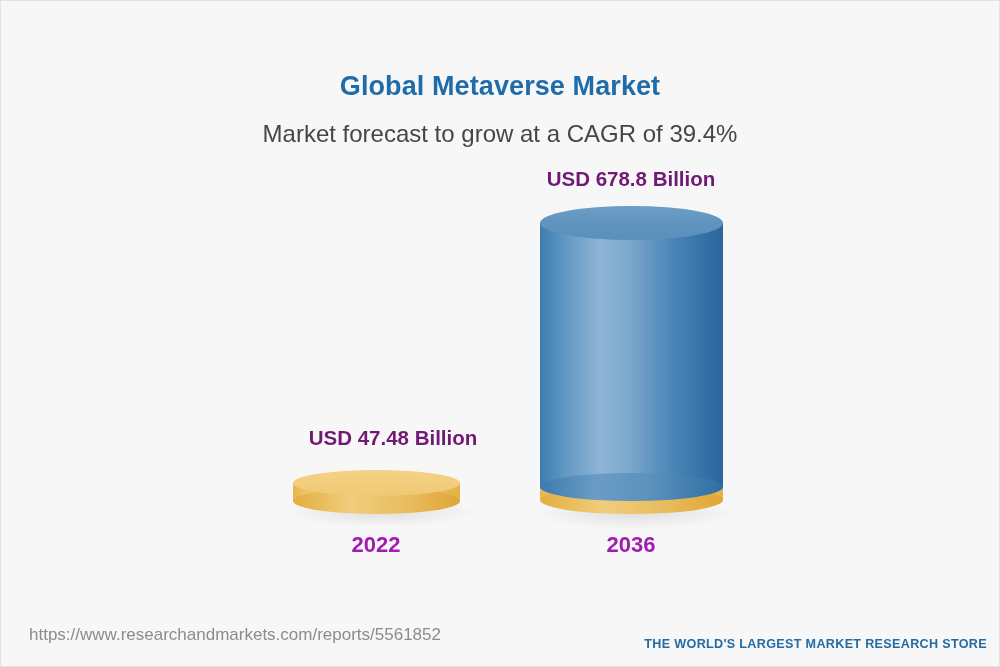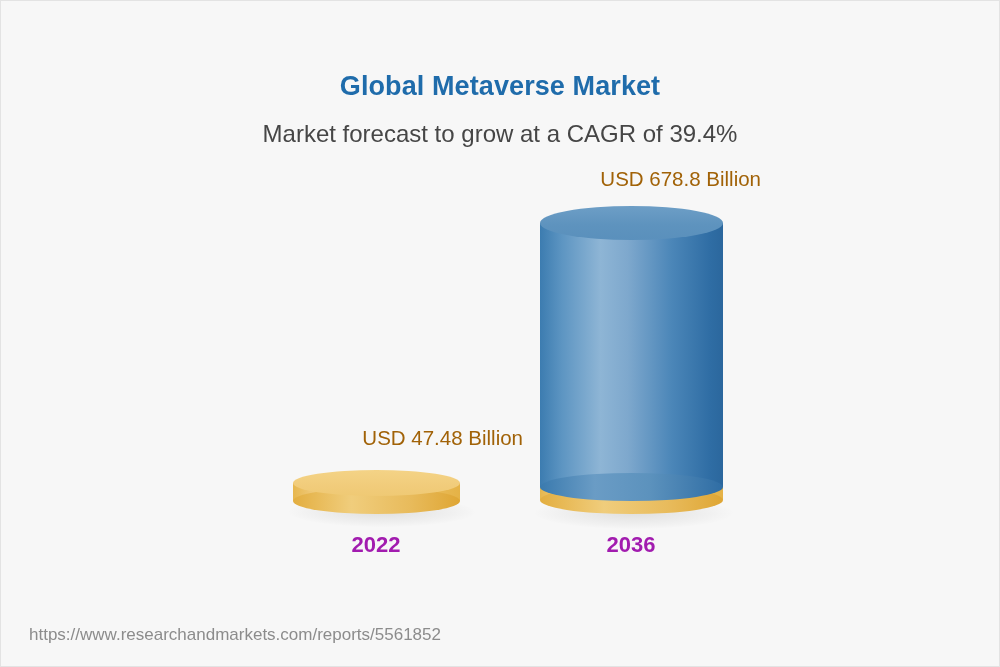--- a/index.html
+++ b/index.html
@@ -53,24 +53,24 @@
     position: absolute;
     left: 0;
     top: 0;
     width: 1000px;
     height: 667px;
   }
 
   
   .value-label {
     position: absolute;
-    text-align: right;
+    text-align: center;
     font-size: 20.5px;
-    font-weight: normal;
-    color: #a16207;
+    font-weight: bold;
+    color: #701a75;
     white-space: nowrap;
     line-height: 1.2;
   }
 
   
   .year-label {
     position: absolute;
     text-align: center;
     font-size: 22px;
     font-weight: bold;
@@ -240,15 +240,16 @@
       </div>
 
       <div class="year-label" style="left:500px; top:531px; width:260px;">2036</div>
     </div>
 
   </div>
 
   <div class="footer-url">https://www.researchandmarkets.com/reports/5561852</div>
 
   <div class="logo">
+    <div class="logo-tag">THE WORLD'S LARGEST MARKET RESEARCH STORE</div>
   </div>
 
 </div>
 
 </body></html>

